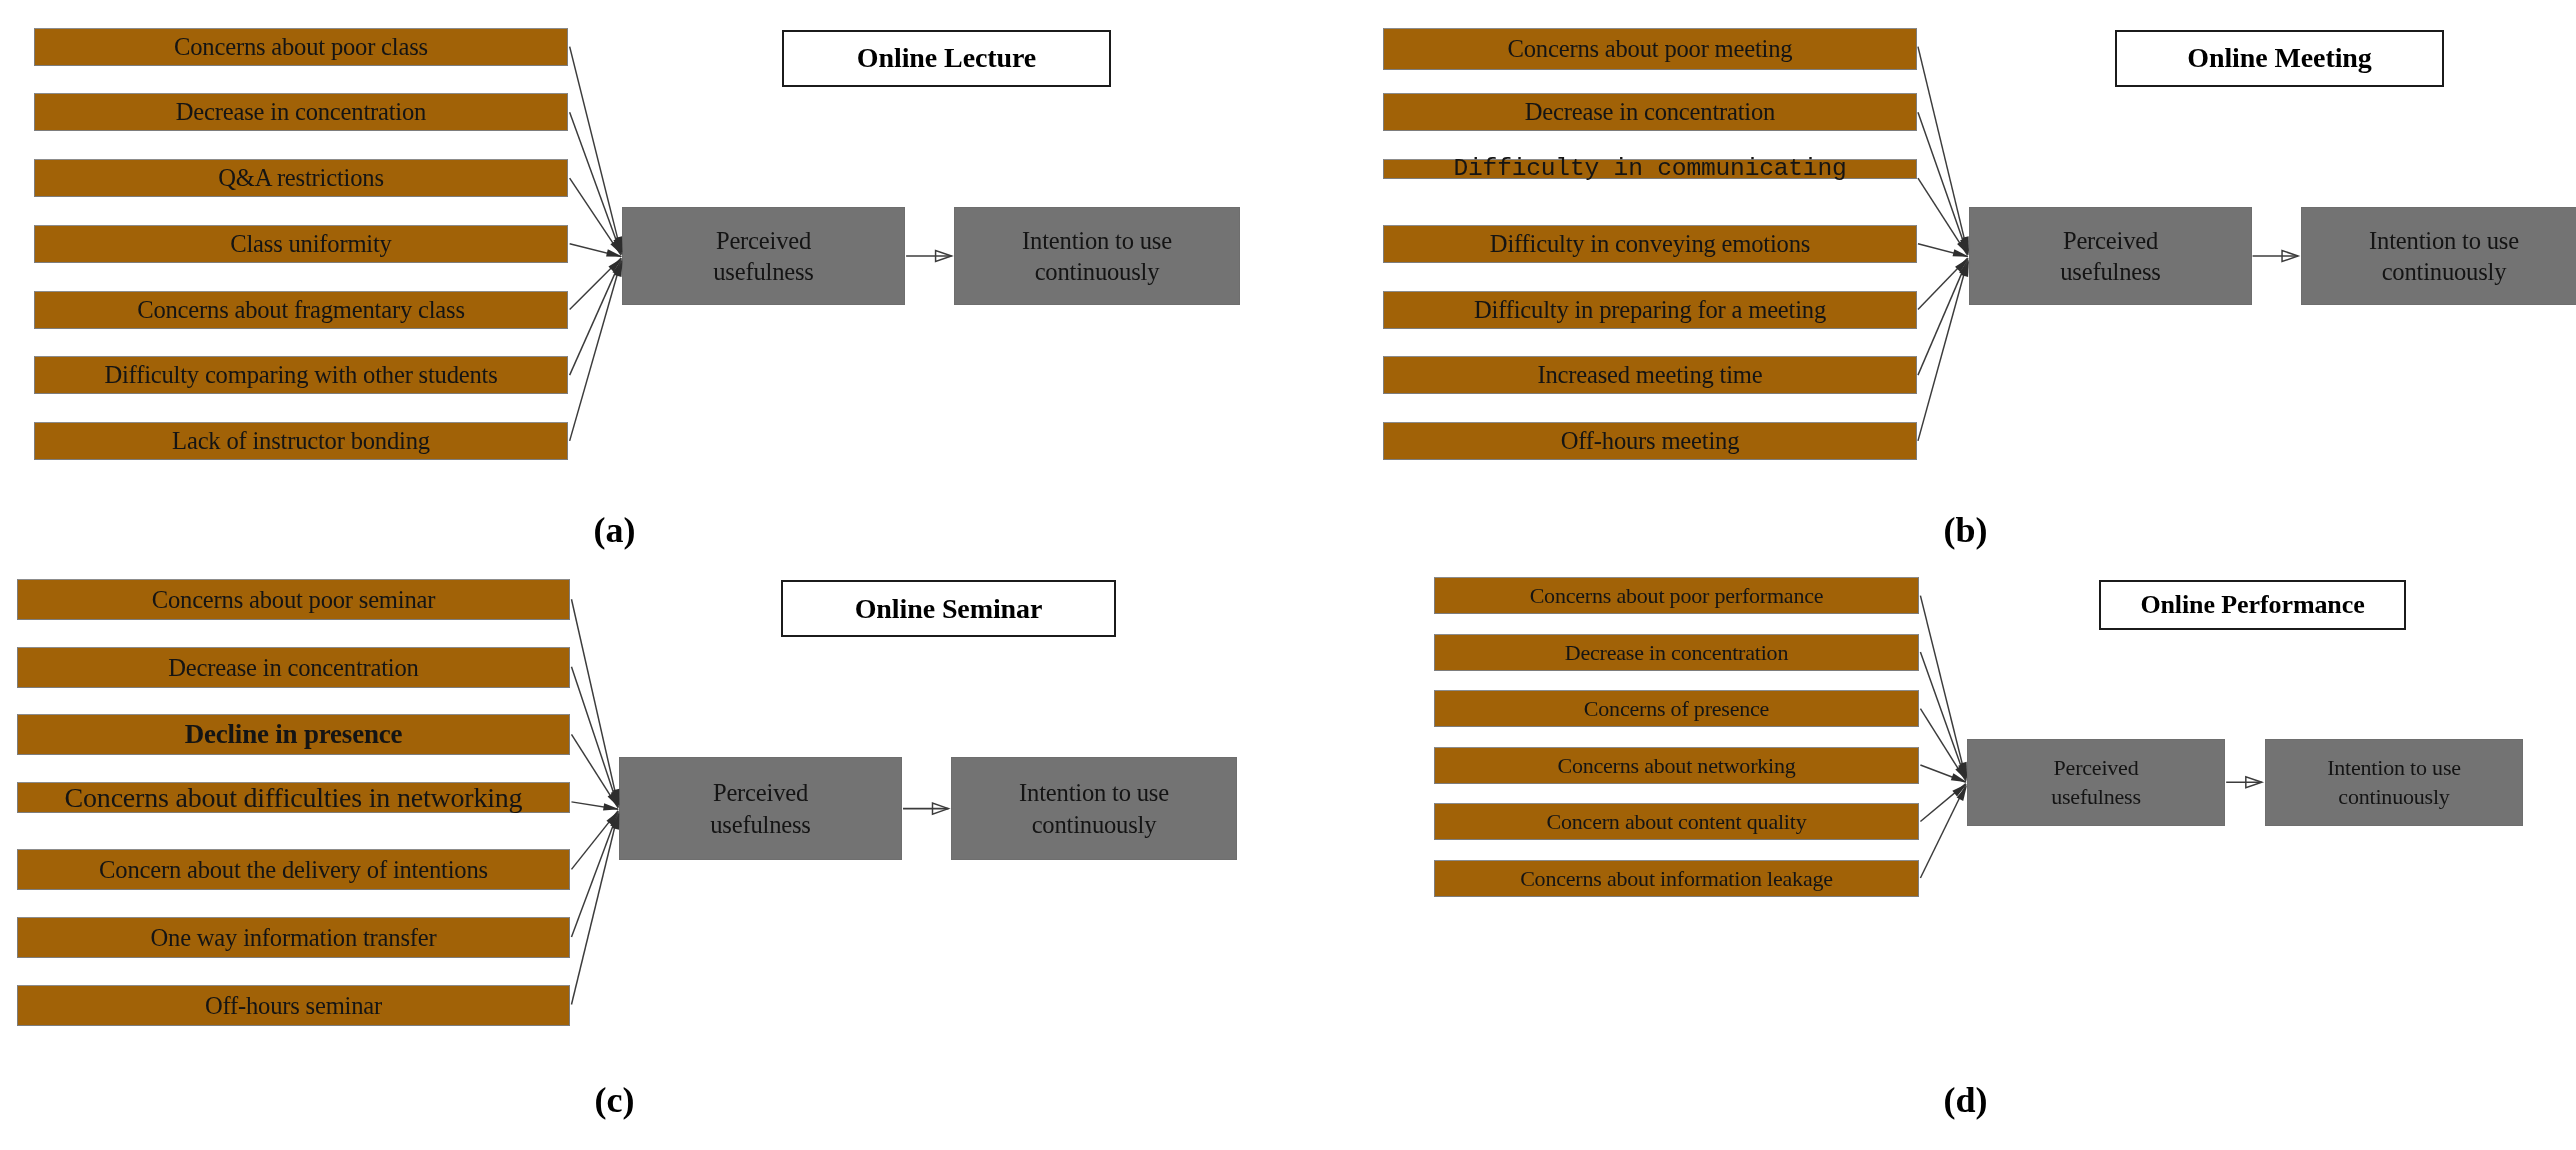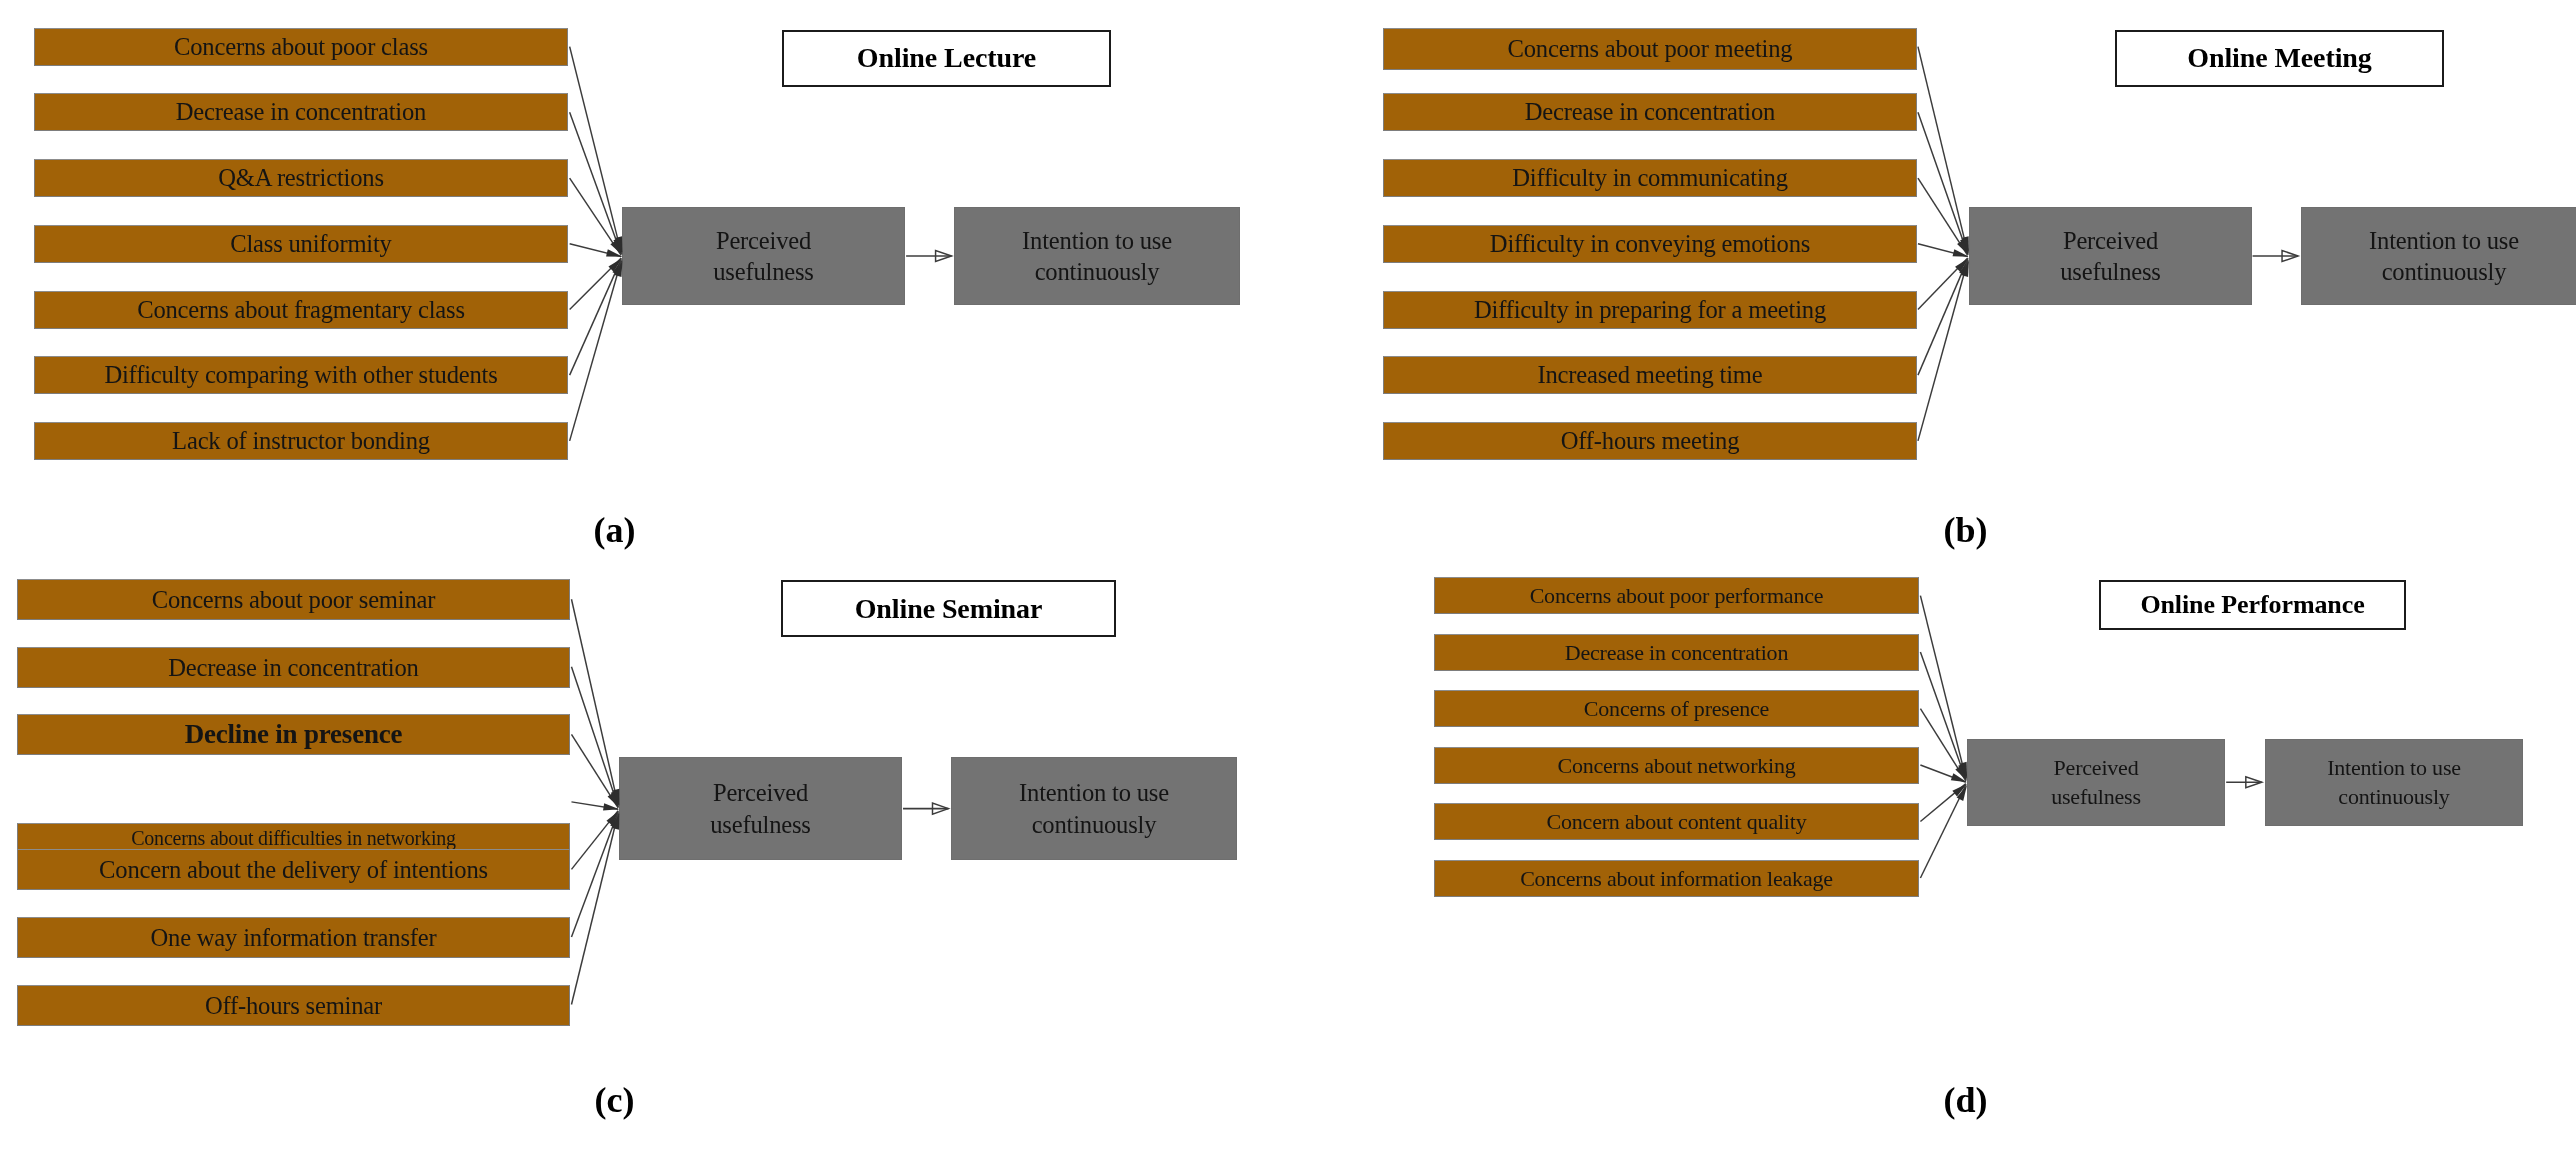--- a/index.html
+++ b/index.html
@@ -108,42 +108,42 @@
         <span>Intention to use</span>
         <span>continuously</span>
       </div>
       <div class="title-box" style="left: 782px; top: 29.5px; width: 329px; height: 57px; font-size: 28px;">Online Lecture</div>
       <div class="caption" style="left: 553px; top: 509px; width: 123px; font-size: 36px;">(a)</div>
     </div>
 
   <div class="panel" id="panel-b">
       <div class="ante-box" style="left: 1383px; top: 28px; width: 534px; height: 42px; font-size: 24.6px;">Concerns about poor meeting</div>
       <div class="ante-box" style="left: 1383px; top: 93px; width: 534px; height: 38px; font-size: 24.6px;">Decrease in concentration</div>
-      <div class="ante-box" style="left: 1383px; top: 159px; width: 534px; height: 38px; font-size: 24.6px;">Difficulty in communicating</div>
+      <div class="ante-box" style="left: 1383px; top: 159px; width: 534px; height: 20px; font-size: 24.6px; font-family: Liberation Mono, monospace;">Difficulty in communicating</div>
       <div class="ante-box" style="left: 1383px; top: 225px; width: 534px; height: 38px; font-size: 24.6px;">Difficulty in conveying emotions</div>
       <div class="ante-box" style="left: 1383px; top: 291px; width: 534px; height: 38px; font-size: 24.6px;">Difficulty in preparing for a meeting</div>
       <div class="ante-box" style="left: 1383px; top: 356px; width: 534px; height: 38px; font-size: 24.6px;">Increased meeting time</div>
       <div class="ante-box" style="left: 1383px; top: 422px; width: 534px; height: 38px; font-size: 24.6px;">Off-hours meeting</div>
       <div class="construct-box" style="left: 1969px; top: 207px; width: 283px; height: 98px; font-size: 24.6px; flex-direction: column;">
         <span>Perceived</span>
         <span>usefulness</span>
       </div>
       <div class="construct-box" style="left: 2301px; top: 207px; width: 286px; height: 98px; font-size: 24.6px; flex-direction: column;">
         <span>Intention to use</span>
         <span>continuously</span>
       </div>
       <div class="title-box" style="left: 2115px; top: 29.5px; width: 329px; height: 57px; font-size: 28px;">Online Meeting</div>
       <div class="caption" style="left: 1904px; top: 509px; width: 123px; font-size: 36px;">(b)</div>
     </div>
 
   <div class="panel" id="panel-c">
       <div class="ante-box" style="left: 17px; top: 579px; width: 553px; height: 41px; font-size: 24.6px;">Concerns about poor seminar</div>
       <div class="ante-box" style="left: 17px; top: 647px; width: 553px; height: 41px; font-size: 24.6px;">Decrease in concentration</div>
       <div class="ante-box" style="left: 17px; top: 714px; width: 553px; height: 41px; font-size: 27px; font-weight: bold;">Decline in presence</div>
-      <div class="ante-box" style="left: 17px; top: 782px; width: 553px; height: 31px; font-size: 20px; margin-top: 41px;">Concerns about difficulties in networking</div>
+      <div class="ante-box" style="left: 17px; top: 782px; width: 553px; height: 31px; font-size: 28px;">Concerns about difficulties in networking</div>
       <div class="ante-box" style="left: 17px; top: 849px; width: 553px; height: 41px; font-size: 24.6px;">Concern about the delivery of intentions</div>
       <div class="ante-box" style="left: 17px; top: 917px; width: 553px; height: 41px; font-size: 24.6px;">One way information transfer</div>
       <div class="ante-box" style="left: 17px; top: 985px; width: 553px; height: 41px; font-size: 24.6px;">Off-hours seminar</div>
       <div class="construct-box" style="left: 619px; top: 757px; width: 283px; height: 103px; font-size: 24.6px; flex-direction: column;">
         <span>Perceived</span>
         <span>usefulness</span>
       </div>
       <div class="construct-box" style="left: 951px; top: 757px; width: 286px; height: 103px; font-size: 24.6px; flex-direction: column;">
         <span>Intention to use</span>
         <span>continuously</span>

